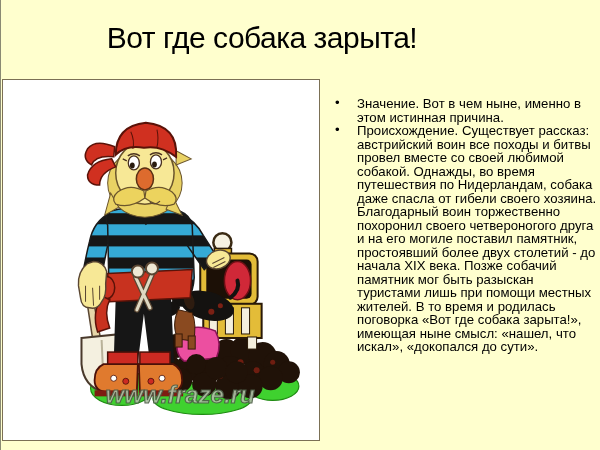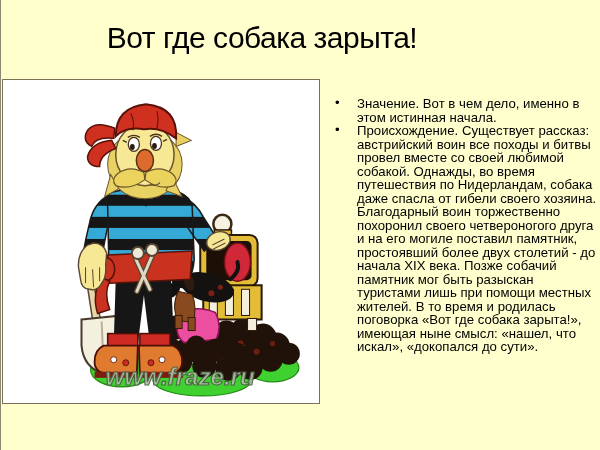--- a/index.html
+++ b/index.html
@@ -12,21 +12,21 @@
   .slide-edge{
     position:absolute;left:0;top:0;width:1px;height:450px;background:#8a8a74;
   }
   .title{
     position:absolute;top:9px;left:0;width:524px;
     text-align:center;font-size:30px;font-weight:normal;letter-spacing:-0.5px;
     white-space:nowrap;
     margin-top:12px;
   }
   .image-panel{
-    position:absolute;left:2px;top:79px;width:318px;height:325px;
+    position:absolute;left:2px;top:79px;width:318px;height:362px;
     background:#ffffff;border:1px solid #7b7055;box-sizing:border-box;
   }
   .image-panel svg{width:100%;height:100%;display:block;}
   .bullets{
     position:absolute;left:332px;top:97px;width:266px;
     margin:0;padding:0;list-style:none;
     font-size:13.2px;line-height:13.5px;
   }
   .bullets li{position:relative;padding-left:25px;}
   .bullet-marker{position:absolute;left:3px;top:-1px;}
@@ -210,18 +210,18 @@
         <path d="M146 103 Q151 107 156 102" stroke="#5a4632" stroke-width="1.2" fill="none"></path>
       </g>
     </g>
 
     <text x="176" y="303" text-anchor="middle" font-family="Liberation Sans, sans-serif" font-size="24" font-weight="bold" font-style="italic" fill="#aebfa4" stroke="#4e5e48" stroke-width="1.1" opacity="0.92">www.fraze.ru</text>
   </svg>
 </div>
 
 <ul class="bullets">
   <li>
-    <span class="bullet-marker">•</span><span class="term">Значение</span><span>. Вот в чем дело, именно в этом истинная начала.</span>
+    <span class="bullet-marker">•</span><span class="term">Значение</span><span>. Вот в чем ныне, именно в этом истинная причина.</span>
   </li>
   <li>
     <span class="bullet-marker">•</span><span class="term">Происхождение</span><span>. Существует рассказ: австрийский воин все походы и битвы провел вместе со своей любимой собакой. Однажды, во время путешествия по Нидерландам, собака даже спасла от гибели своего хозяина. Благодарный воин торжественно похоронил своего четвероногого друга и на его могиле поставил памятник, простоявший более двух столетий - до начала XIX века. Позже собачий памятник мог быть разыскан туристами лишь при помощи местных жителей. В то время и родилась поговорка «Вот где собака зарыта!», имеющая ныне смысл: «нашел, что искал», «докопался до сути».</span>
   </li>
 </ul>
 
 </body></html>

